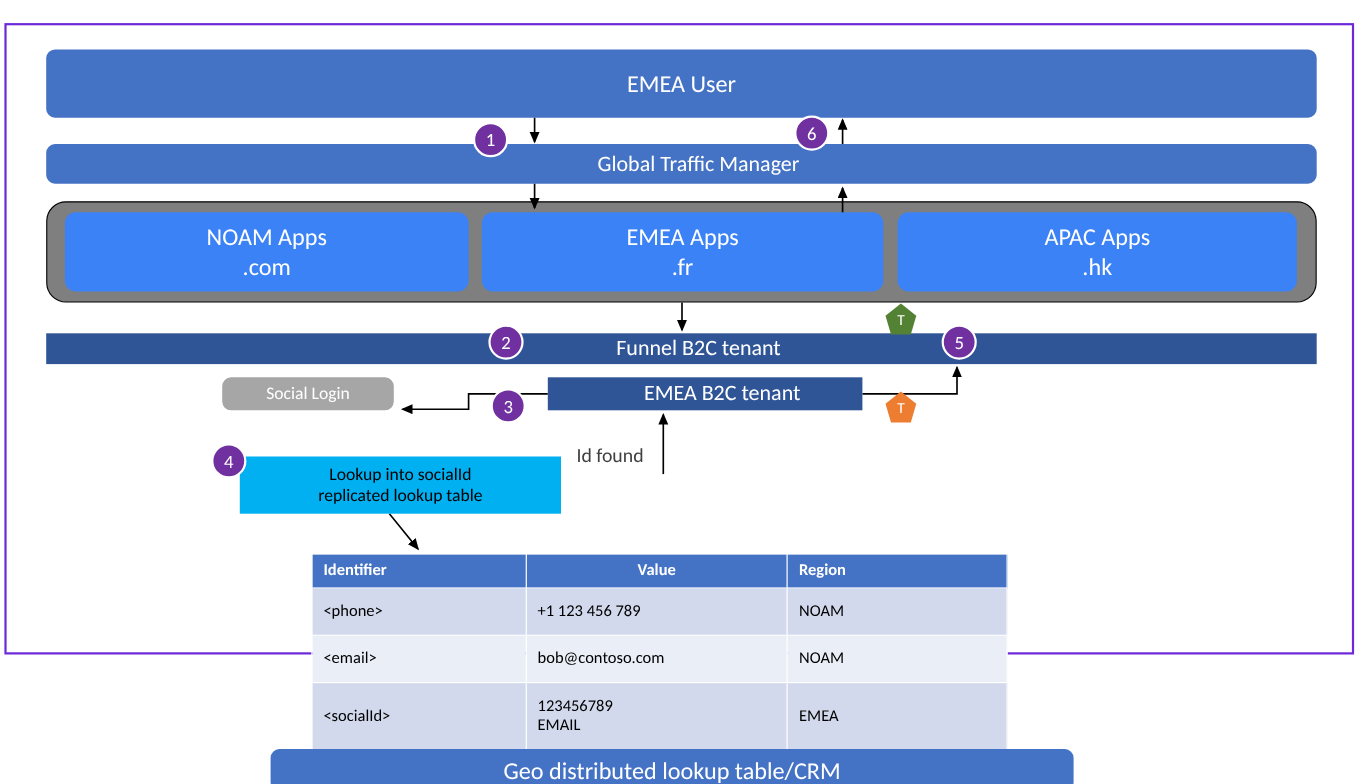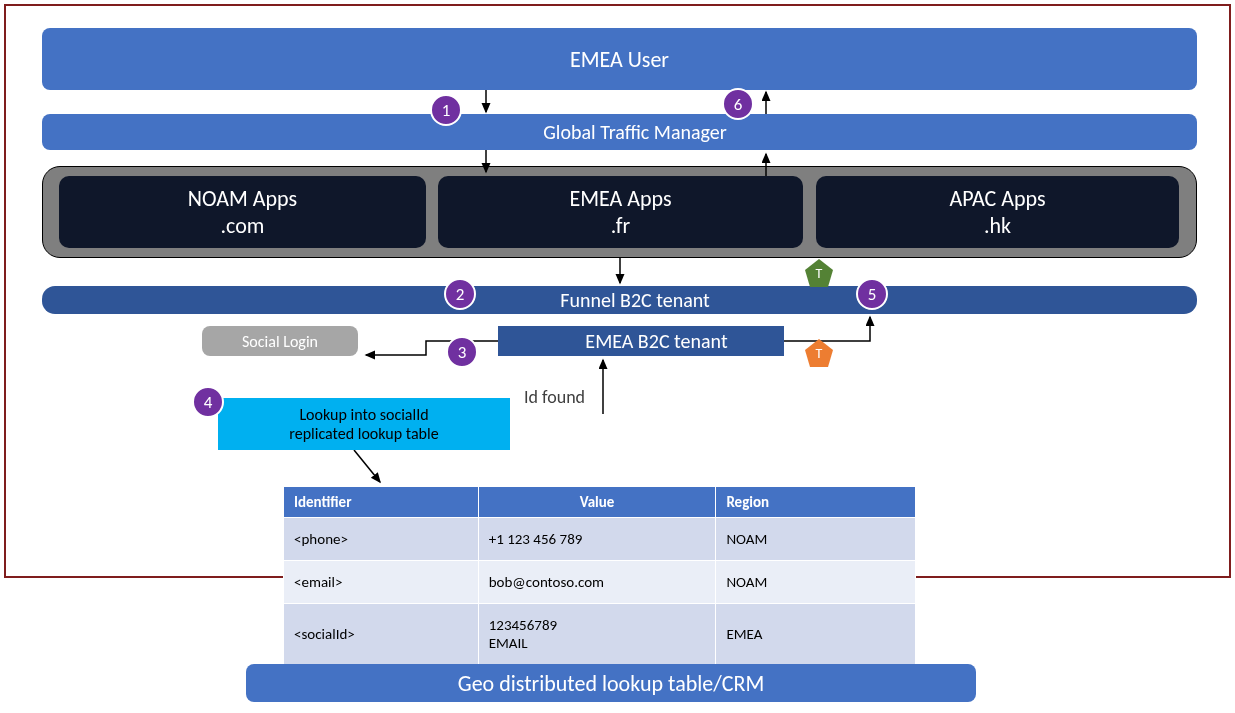--- a/index.html
+++ b/index.html
@@ -5,36 +5,36 @@
   * { box-sizing: border-box; margin: 0; padding: 0; }
   body {
     font-family: "Segoe UI", Calibri, Arial, sans-serif;
     background: #fff;
     width: 1235px;
     height: 713px;
     position: relative;
   }
   .frame {
     position: absolute;
-    left: 4px; top: 4px;
+    left: 4px; top: 21px;
     width: 1227px; height: 574px;
-    border: 2px solid #7f1d1d;
+    border: 2px solid #6d28d9;
   }
   .box {
     position: absolute;
     display: flex;
     flex-direction: column;
     align-items: center;
     justify-content: center;
     text-align: center;
     color: #fff;
   }
   .blue-bar   { background: #4472c4; border-radius: 8px; }
   .grey-panel { background: #7f7f7f; border: 1px solid #000; border-radius: 18px; }
-  .orange-app { background: #0f172a; border-radius: 10px; }
+  .orange-app { background: #3b82f6; border-radius: 10px; }
   .dark-blue  { background: #2f5597; }
   .social     { background: #a6a6a6; border-radius: 8px; }
   .cyan       { background: #00b0f0; color: #000; }
   .num-badge {
     position: absolute;
     width: 32px; height: 32px;
     border-radius: 50%;
     background: #7030a0;
     border: 2px solid #fff;
     color: #fff;
@@ -111,21 +111,21 @@
   </div>
   <div class="box orange-app fs22" style="left:432px; top:170px; width:365px; height:72px;">
     <span>EMEA Apps</span>
     <span>.fr</span>
   </div>
   <div class="box orange-app fs22" style="left:810px; top:170px; width:363px; height:72px;">
     <span>APAC Apps</span>
     <span>.hk</span>
   </div>
 
-  <div class="box dark-blue fs20" style="left:36px; top:280px; width:1155px; height:28px;border-radius:13px;">
+  <div class="box dark-blue fs20" style="left:36px; top:280px; width:1155px; height:28px;">
     <span>Funnel B2C tenant</span>
   </div>
 
   <div class="box dark-blue fs20" style="left:492px; top:320px; width:286px; height:30px; z-index:20;justify-content:center;">
     <span>EMEA B2C tenant</span>
   </div>
 
   <div class="box social fs18" style="left:196px; top:320px; width:156px; height:30px; z-index:20;">
     <span>Social Login</span>
   </div>

